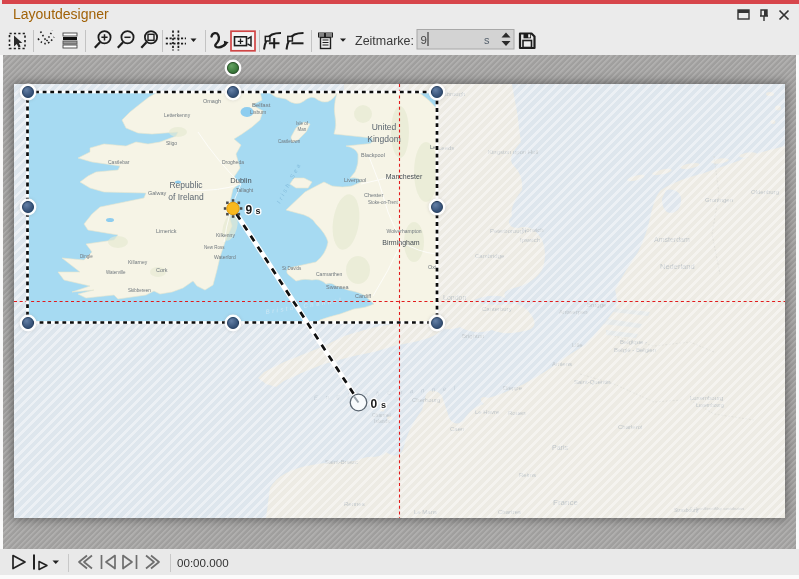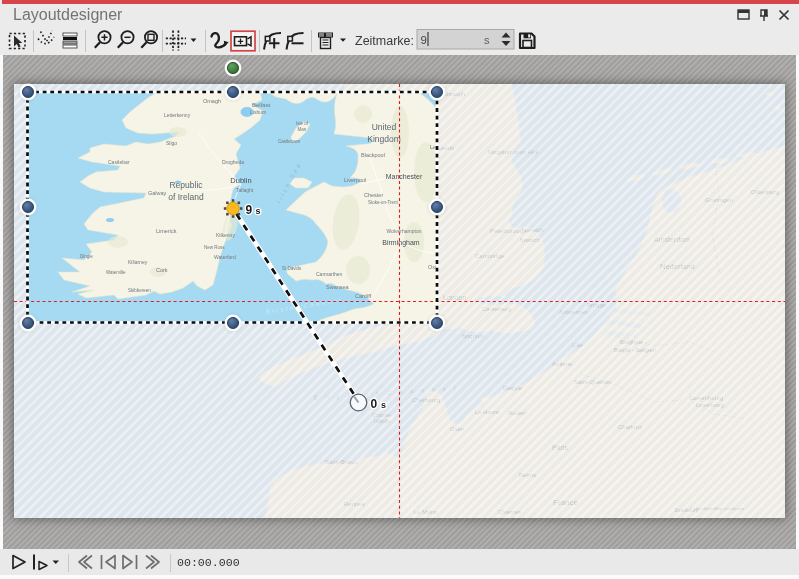--- a/index.html
+++ b/index.html
@@ -1,38 +1,38 @@
 <!DOCTYPE html>
 <html><head>
 <meta charset="utf-8">
 <style>
   html,body{margin:0;padding:0;}
   body{width:799px;height:579px;overflow:hidden;font-family:"Liberation Sans",sans-serif;background:#ebebeb;position:relative;}
   .abs{position:absolute;}
   
   #redbar{left:2px;top:0;width:797px;height:4px;background:#d7454b;}
   #titlebar{left:0;top:4px;width:799px;height:21px;background:#ebebeb;}
-  #title{left:13px;top:6px;font-size:16px;color:#737373;}
+  #title{left:13px;top:6px;font-size:14px;color:#a16207;}
   #toolbar{left:0;top:25px;width:799px;height:30px;background:#ebebeb;}
   .sep{width:1px;background:#c3c3c3;top:30px;height:22px;}
   
   #canvas{left:0;top:55px;width:799px;height:494px;background:
      repeating-linear-gradient(135deg,#b0afae 0 1.2px,#a09f9e 2.4px 4px);}
   #frameL{left:0;top:55px;width:3px;height:520px;background:#fafafa;}
   #frameR{left:796px;top:55px;width:3px;height:520px;background:#fafafa;}
   #page{left:14px;top:84px;width:771px;height:434px;background:#e3e9ee;box-shadow:0 0 10px 1px rgba(40,40,40,0.55);}
   #pagehatch{left:0;top:0;width:771px;height:434px;background:
      repeating-linear-gradient(135deg,rgba(255,255,255,0.42) 0 2.8px,rgba(255,255,255,0) 2.8px 6.6px);}
   
   #selmap{left:13.5px;top:8px;width:409.5px;height:230.5px;}
   
   #botbar{left:0;top:549px;width:799px;height:26px;background:#e9e9e9;}
   #botwhite{left:0;top:575px;width:799px;height:4px;background:#fbfbfb;}
   .bsep{width:1px;background:#c8c8c8;top:554px;height:18px;}
-  #timetxt{left:177px;top:556px;font-size:11.6px;color:#333;font-family:Liberation Mono, monospace;}
+  #timetxt{left:177px;top:556px;font-size:11.6px;color:#333;}
   .h{position:absolute;width:10px;height:10px;border-radius:50%;margin:-6px 0 0 -6px;
      box-shadow:0 0 0 2.4px rgba(255,255,255,0.95), 0 0 3px 3px rgba(120,120,120,0.18);}
   .h.blue{background:radial-gradient(circle at 35% 30%, #637fa5, #3a567c 60%, #2c4668 100%);border:1px solid #243e60;}
   .h.green{background:radial-gradient(circle at 35% 30%, #66a363, #3e7c3e 60%, #2e622e 100%);border:1px solid #275427;}
 </style>
 </head>
 <body>
 <div id="redbar" class="abs"></div>
 <div id="titlebar" class="abs"></div>
 <div id="title" class="abs">Layoutdesigner</div>

